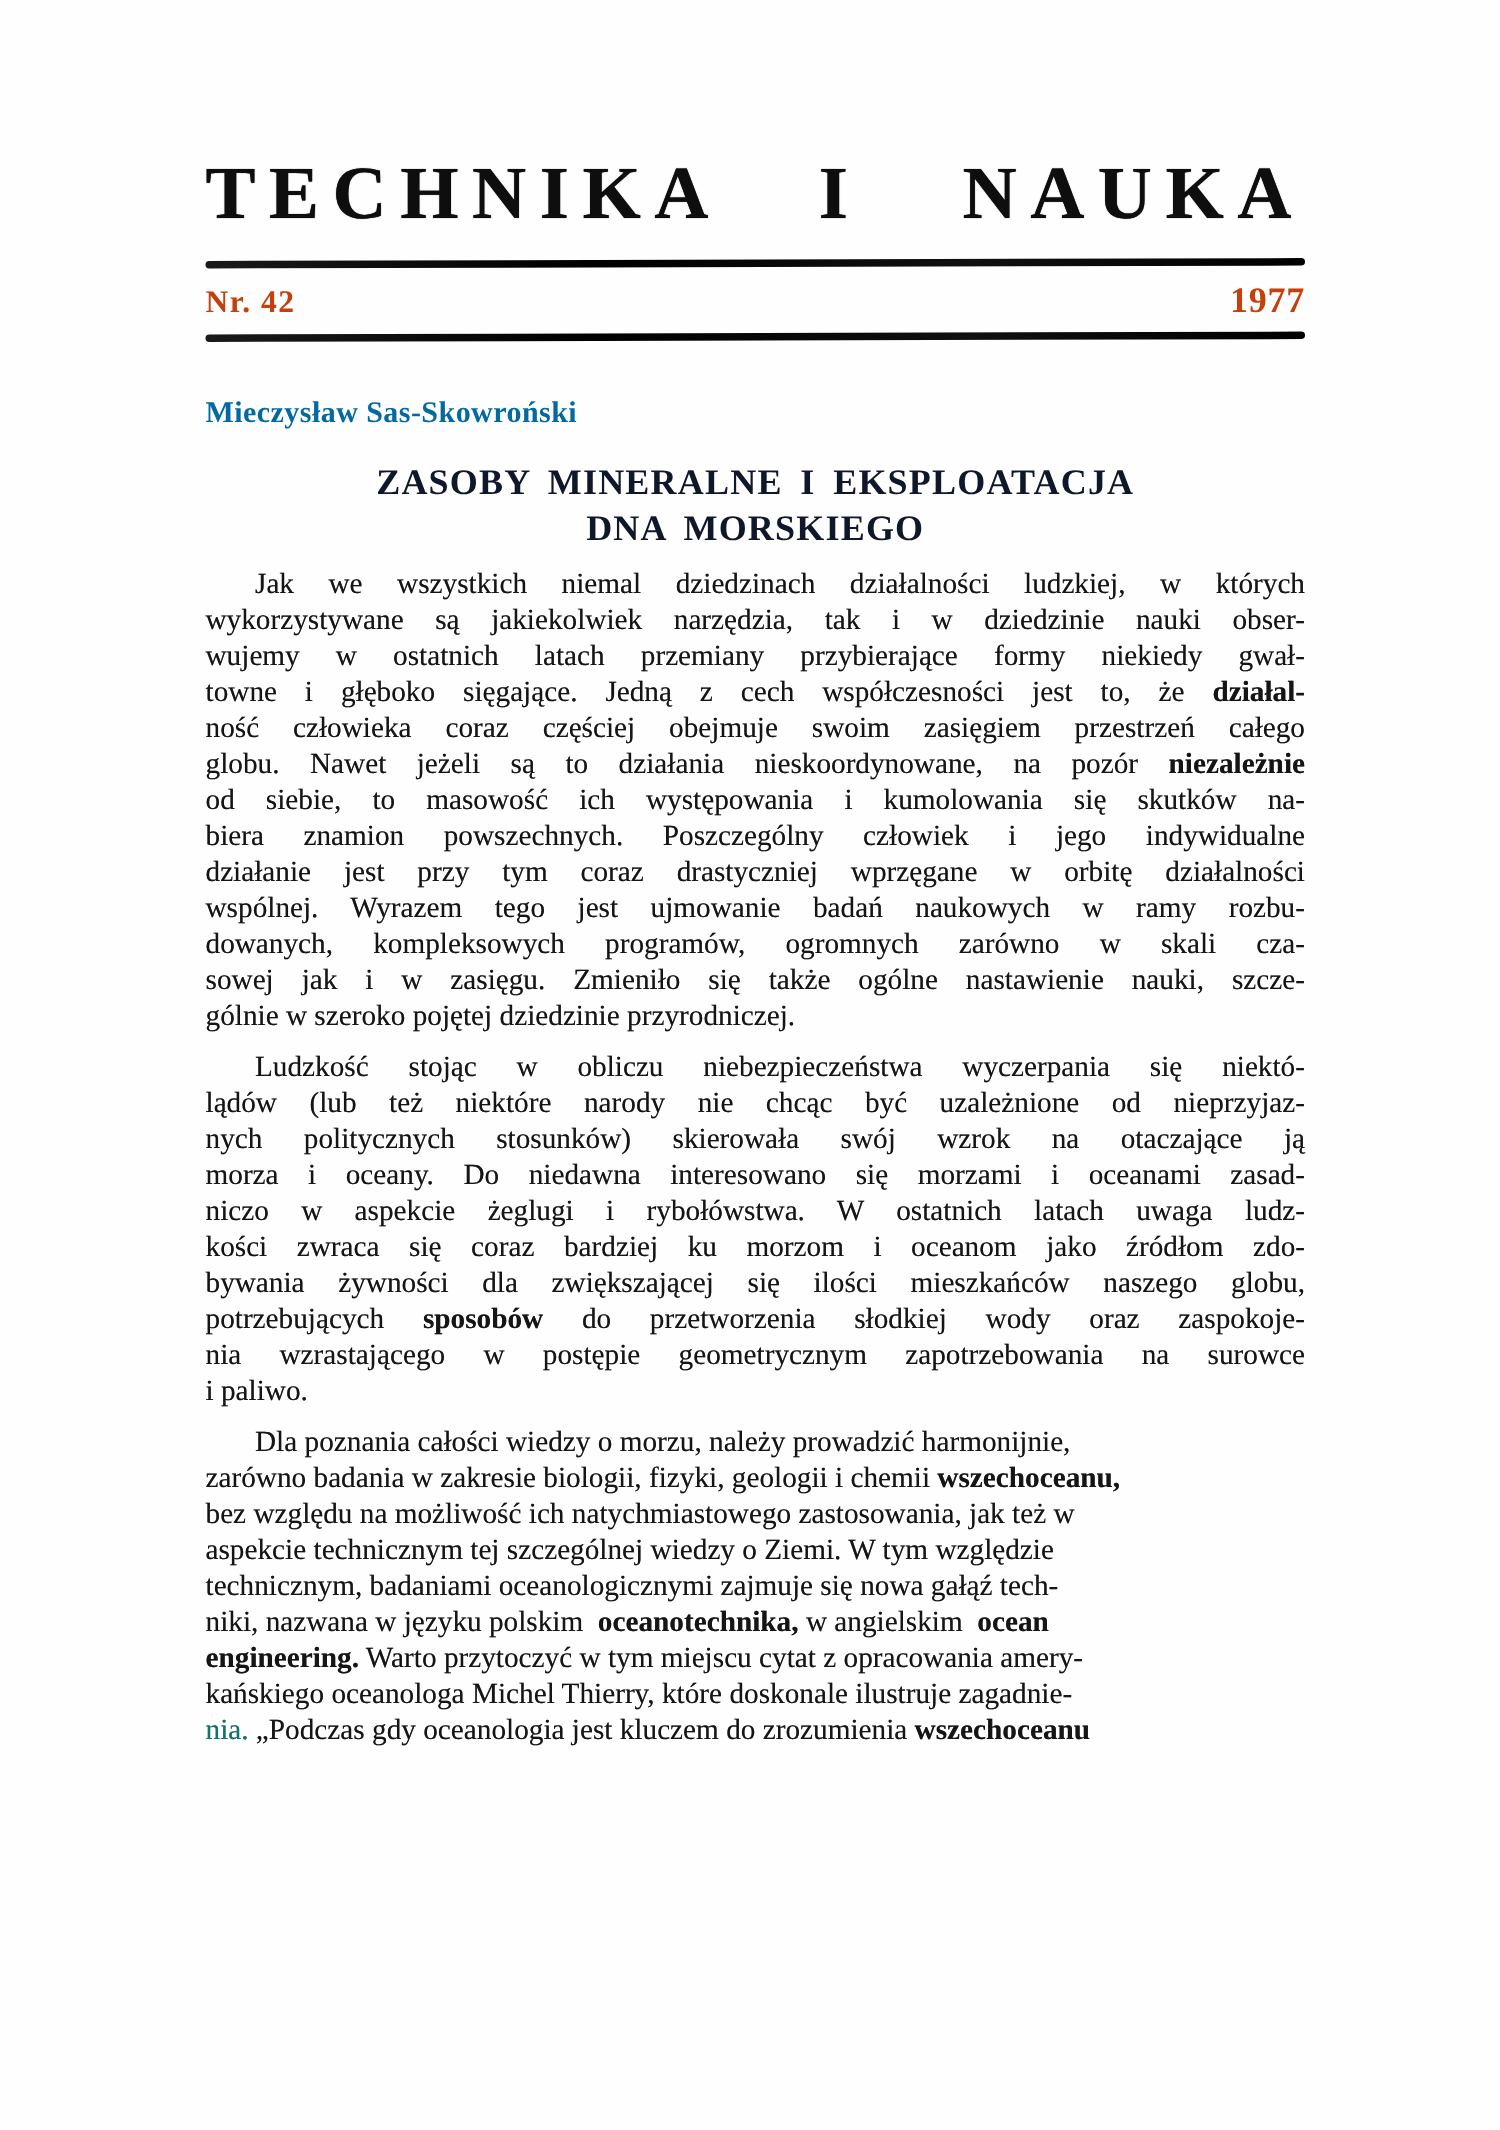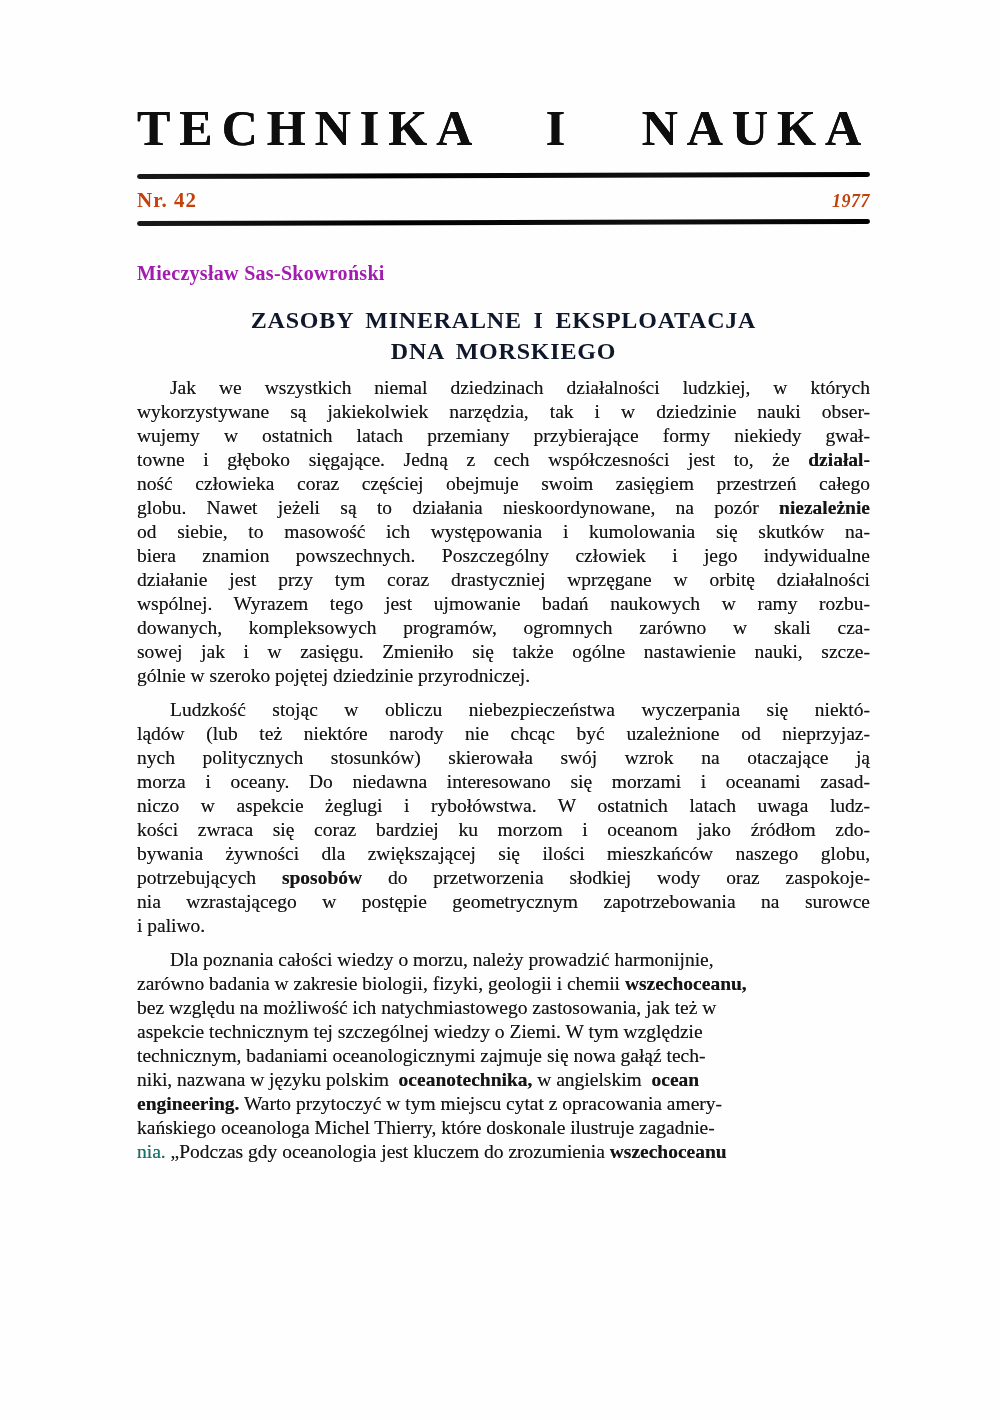--- a/index.html
+++ b/index.html
@@ -46,27 +46,27 @@
   .rule-bottom { margin-top: 7px; }
   .issue-row {
     display: flex;
     justify-content: space-between;
     align-items: baseline;
     margin-top: 10px;
     font-weight: bold;
     color: #c2410c;
   }
   .issue-number { font-size: 21px; letter-spacing: 1px; }
-  .issue-year { font-size: 18px; letter-spacing: 0.5px; font-style: italic; }
+  .issue-year { font-size: 24px; letter-spacing: 0.5px; }
   .author {
     margin-top: 37px;
     font-size: 20px;
     font-weight: bold;
     letter-spacing: 0.3px;
-    color: #a21caf;
+    color: #0369a1;
   }
   .article-title {
     margin: 20px 0 0 0;
     text-align: center;
     font-size: 24px;
     font-weight: bold;
     line-height: 31px;
     letter-spacing: 0.8px;
     word-spacing: 5px;
     color: #0f172a;

